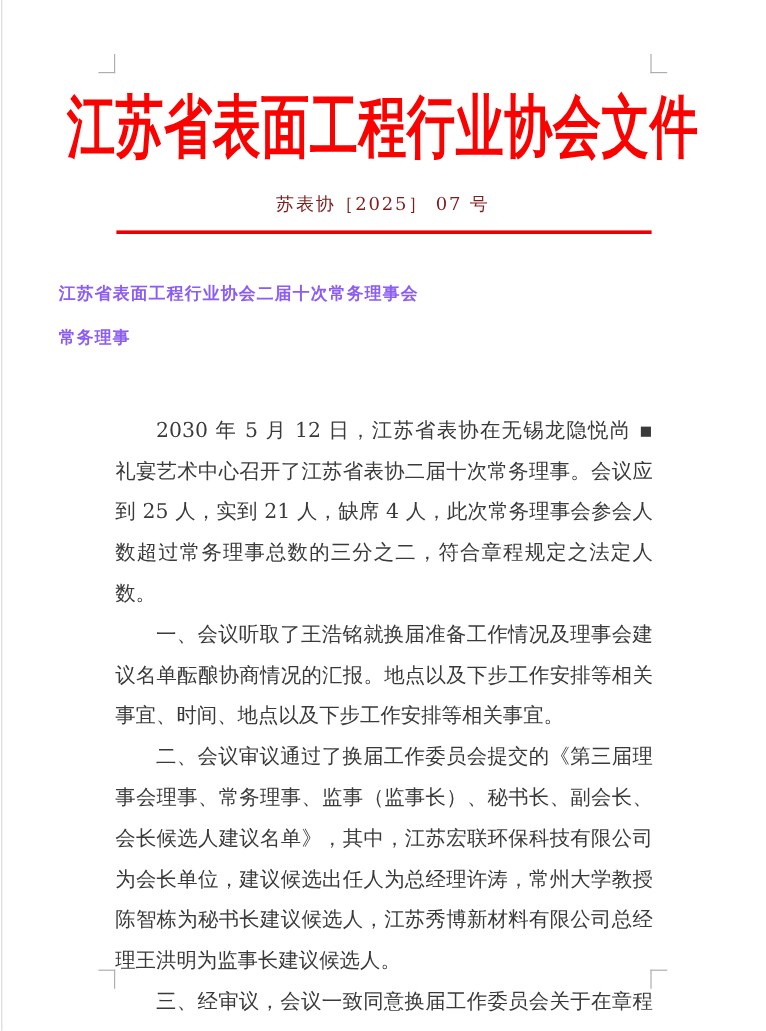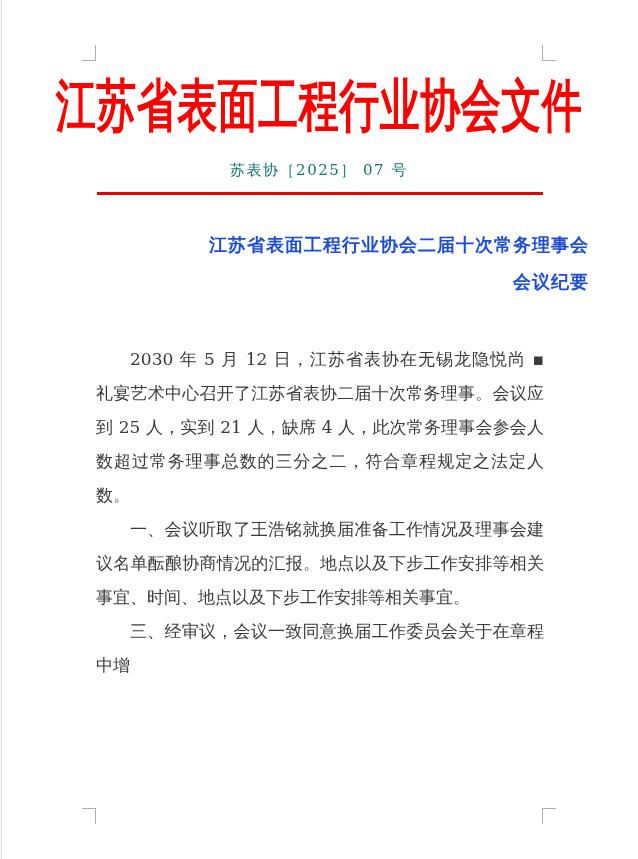--- a/index.html
+++ b/index.html
@@ -36,34 +36,34 @@
     color: #fa0200;
     transform: scaleY(1.42);
     transform-origin: center top;
     white-space: nowrap;
   }
   .doc-number {
     position: absolute; left: 0; right: 0; top: 161px;
     text-align: center;
     font-size: 15px;
     letter-spacing: 1.5px;
-    color: #0f766e;
+    color: #7f1d1d;
   }
   .red-rule {
     position: absolute; left: 97px; top: 192px;
     width: 446px; height: 3px;
     background: #e90000;
   }
   .meeting-title {
     position: absolute; left: 49px; right: 49px; top: 227px;
-    text-align: right;
-    font-size: 18px;
+    text-align: left;
+    font-size: 14px;
     line-height: 36.5px;
     font-weight: bold;
-    color: #1d4ed8;
+    color: #8b5cf6;
     letter-spacing: 1px;
   }
   .doc-body {
     position: absolute; left: 96px; top: 342px;
     width: 448px;
     font-size: 17px;
     line-height: 34px;
     color: #3a3a3a;
     text-align: justify;
   }
@@ -83,21 +83,22 @@
   <div class="crop-mark crop-tr"></div>
   <div class="crop-mark crop-bl"></div>
   <div class="crop-mark crop-br"></div>
 
   <div class="banner-title">江苏省表面工程行业协会文件</div>
 
   <div class="doc-number">苏表协［2025］ 07 号</div>
 
   <div class="red-rule"></div>
 
-  <h1 class="meeting-title"><span>江苏省表面工程行业协会二届十次常务理事会</span><br><span>会议纪要</span></h1>
+  <h1 class="meeting-title"><span>江苏省表面工程行业协会二届十次常务理事会</span><br><span>常务理事</span></h1>
 
   <div class="doc-body">
     <p>2030 年 5 月 12 日，江苏省表协在无锡龙隐悦尚 ▪ 礼宴艺术中心召开了江苏省表协二届十次常务理事。会议应到 25 人，实到 21 人，缺席 4 人，此次常务理事会参会人数超过常务理事总数的三分之二，符合章程规定之法定人数。</p>
     <p>一、会议听取了王浩铭就换届准备工作情况及理事会建议名单酝酿协商情况的汇报。地点以及下步工作安排等相关事宜、时间、地点以及下步工作安排等相关事宜。</p>
+    <p>二、会议审议通过了换届工作委员会提交的《第三届理事会理事、常务理事、监事（监事长）、秘书长、副会长、会长候选人建议名单》，其中，江苏宏联环保科技有限公司为会长单位，建议候选出任人为总经理许涛，常州大学教授陈智栋为秘书长建议候选人，江苏秀博新材料有限公司总经理王洪明为监事长建议候选人。</p>
     <p>三、经审议，会议一致同意换届工作委员会关于在章程中增</p>
   </div>
 
 </div>
 
 </body></html>

